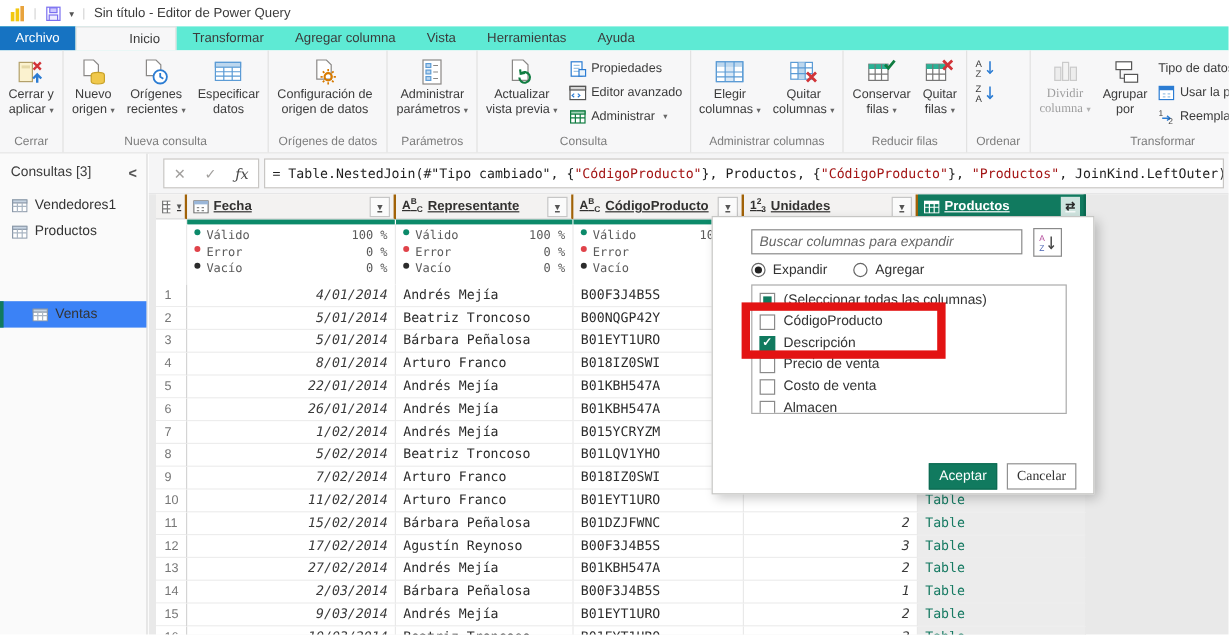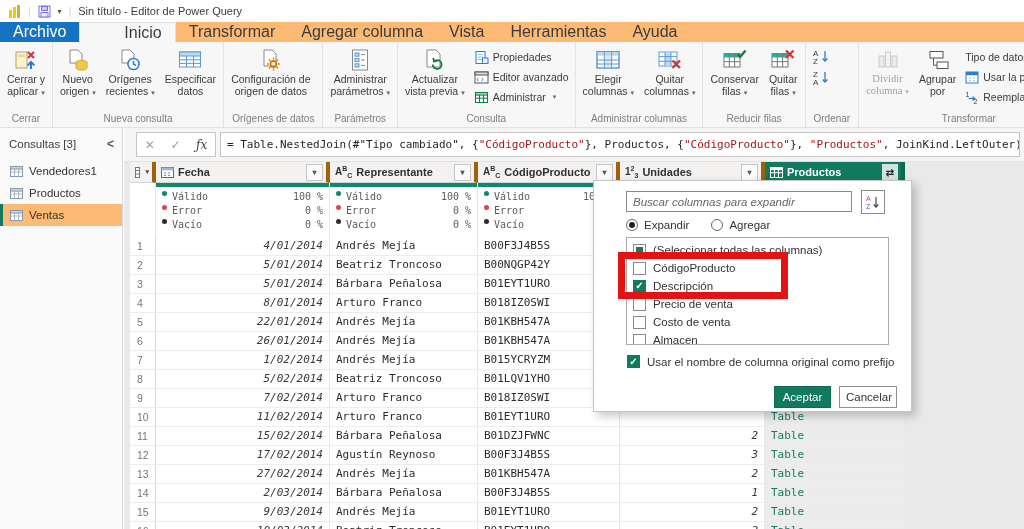--- a/index.html
+++ b/index.html
@@ -5,21 +5,21 @@
   html,body{margin:0;padding:0;background:#fff;}
   #app{position:relative;width:1024px;height:529px;overflow:hidden;background:#fff;
        font-family:"Liberation Sans",sans-serif;color:#333;-webkit-font-smoothing:antialiased;}
   svg{display:block}
   
   #titlebar{position:absolute;left:0;top:0;width:1024px;height:22px;display:flex;align-items:center;
             gap:7px;padding-left:8px;font-size:11px;color:#3b3b3b;background:#fff;box-sizing:border-box;}
   .tb-sep{color:#cfcfcf;font-size:10px;}
   .tb-caret{font-size:8px;color:#555;}
   
-  #menubar{position:absolute;left:0;top:22px;width:1024px;height:20px;display:flex;background:#fdba74;font-size:16px;}
+  #menubar{position:absolute;left:0;top:22px;width:1024px;height:20px;display:flex;background:#5eead4;font-size:11px;}
   .mtab{display:flex;align-items:center;padding:0 13px;color:#3b3b3b;cursor:default;}
   .mtab.accent{color:#fff;}
   .mtab.active{background:#f7f7f8;border:1px solid #e1e1e1;border-bottom:none;padding-left:44px;}
   
   #ribbon{position:absolute;left:0;top:42px;width:1400px;height:86px;background:#f7f7f8;
           border-bottom:1px solid #e1e1e1;display:flex;box-sizing:border-box;}
   .rgroup{display:flex;flex-direction:column;border-right:1px solid #e2e2e2;padding:1px 2px 0 2px;}
   .rcontent{display:flex;flex:1;align-items:flex-start;}
   .rlabel{font-size:10px;color:#7d7d7d;text-align:center;padding:0 6px 3px 6px;white-space:nowrap;}
   .rbtn-big{display:flex;flex-direction:column;align-items:center;padding:3px 5px 0 5px;
@@ -31,39 +31,39 @@
               padding:0 4px;white-space:nowrap;}
   .rtinies{display:flex;flex-direction:column;gap:3px;padding:4px 3px;}
   .rbtn-tiny{width:20px;height:18px;display:flex;align-items:center;justify-content:center;}
   .rcaret{font-size:7px;color:#666;margin-left:3px;}
   
   #querypane{position:absolute;left:0;top:128px;width:123px;height:401px;background:#fafafa;
              border-right:1px solid #d9d9d9;box-sizing:border-box;font-size:11.5px;}
   #qp-head{display:flex;justify-content:space-between;align-items:center;padding:9px 8px 9px 9px;color:#3b3b3b;}
   #qp-collapse{color:#555;font-size:12px;font-weight:bold;}
   .qitem{display:flex;align-items:center;gap:6px;height:22px;padding-left:10px;color:#333;}
-  .qitem.sel{background:#fdba74;border-left:3px solid #117a5f;padding-left:7px;}
+  .qitem.sel{background:#3b82f6;border-left:3px solid #117a5f;padding-left:24px;margin-top:47px;}
   
   #formulabar{position:absolute;left:124px;top:128px;width:900px;height:34px;background:#f5f5f6;
               border-bottom:1px solid #e3e3e3;box-sizing:border-box;}
   #fxbox{position:absolute;left:12px;top:4px;width:80px;height:25px;background:#fff;border:1px solid #c8c6c4;
          display:flex;align-items:center;justify-content:space-around;box-sizing:border-box;}
   #fxbox .fx-x{color:#a19f9d;font-size:12px;}
   #fxbox .fx-v{color:#a19f9d;font-size:12px;}
   #fxbox .fx-f{color:#444;font-family:"DejaVu Serif",serif;font-style:italic;font-size:12px;}
   #formula{position:absolute;left:96px;top:4px;width:800px;height:25px;background:#fff;border:1px solid #c8c6c4;
            box-sizing:border-box;font-family:"DejaVu Sans Mono",monospace;font-size:11px;line-height:23px;
            padding:0 6px;white-space:nowrap;overflow:hidden;}
   
   #gridwrap{position:absolute;left:124px;top:162px;width:900px;height:367px;background:#e9e9e9;}
   #gridtable{position:absolute;left:6px;top:0;width:775px;background:#fff;}
   .grow{display:flex;}
-  .hcell{height:21px;background:#f3f2f1;border-right:4px solid #a16207;border-bottom:1px solid #d4d4d4;
+  .hcell{height:21px;background:#f3f2f1;border-right:2px solid #a16207;border-bottom:1px solid #d4d4d4;
          display:flex;align-items:center;gap:4px;padding:0 3px 0 5px;box-sizing:border-box;
-         font-size:11px;font-weight:700;color:#323130;white-space:nowrap;overflow:hidden;}
+         font-size:11px;font-weight:700;color:#323130;white-space:nowrap;overflow:hidden;text-decoration:underline;}
   .hcell.hsel{background:#117a5f;color:#fff;border-right-color:#0c6a52;}
   .corner{width:26px;flex:none;}
   .filterbtn{margin-left:auto;width:15px;height:15px;border:1px solid #c6c6c6;background:#fbfbfb;flex:none;
              display:flex;align-items:center;justify-content:center;font-size:8px;color:#555;}
   .expandbtn{margin-left:auto;width:16px;height:16px;background:rgba(255,255,255,.8);flex:none;
              display:flex;align-items:center;justify-content:center;font-size:10px;color:#2a2a2a;}
   .qbar{height:4px;background:#0c8a6a;border-right:1px solid #fff;box-sizing:border-box;}
   .qbar.corner{background:#fff;border-right:1px solid #e9e9e9;}
   .stats{height:50px;border-right:1px solid #e9e9e9;box-sizing:border-box;padding:4px 6px 0 6px;
          font-family:"DejaVu Sans Mono",monospace;font-size:10px;color:#5a5a5a;}
@@ -92,21 +92,21 @@
               box-sizing:border-box;display:flex;align-items:center;justify-content:center;background:#fff;}
   #popup-radios{position:absolute;left:32px;top:38px;display:flex;align-items:center;gap:6px;}
   #popup-radios .gap{width:10px;}
   #popup-list{position:absolute;left:32px;top:56px;width:263px;height:108px;border:1px solid #ababab;
               box-sizing:border-box;padding-top:3px;overflow:hidden;}
   .pitem{display:flex;align-items:center;gap:7px;height:18px;padding-left:6px;white-space:nowrap;}
   #popup-prefix{position:absolute;left:33px;top:174px;display:flex;align-items:center;gap:7px;white-space:nowrap;}
   #popup-ok{position:absolute;left:180px;top:205px;width:57px;height:22px;background:#117a5f;color:#fff;
             border:1px solid #0e6b53;font-family:"Liberation Sans",sans-serif;font-size:11.5px;}
   #popup-cancel{position:absolute;left:245px;top:205px;width:58px;height:22px;background:#fff;color:#333;
-            border:1px solid #919191;font-family:Liberation Sans, sans-serif;font-size:11.5px;}
+            border:1px solid #919191;font-family:Liberation Serif, serif;font-size:11.5px;}
   .cb{width:13px;height:13px;border:1px solid #8a8a8a;background:#fff;box-sizing:border-box;flex:none;
       display:inline-flex;align-items:center;justify-content:center;}
   .cb.checked{background:#117a5f;border-color:#117a5f;}
   .cb.checked::after{content:"\2713";color:#fff;font-size:10px;font-weight:bold;line-height:1;}
   .cb.indeterminate::after{content:"";width:7px;height:7px;background:#117a5f;}
   .radio{width:12px;height:12px;border:1px solid #666;border-radius:50%;box-sizing:border-box;flex:none;
          display:inline-flex;align-items:center;justify-content:center;}
   .radio.sel::after{content:"";width:6px;height:6px;border-radius:50%;background:#222;}
   
   #annotation{position:absolute;left:618px;top:252px;width:170px;height:47px;border:7px solid #e31313;
@@ -751,23 +751,19 @@
         </div>
         <div class="pitem">
           <span class="cb"></span>
           <span>Costo de venta</span>
         </div>
         <div class="pitem">
           <span class="cb"></span>
           <span>Almacen</span>
         </div>
       </div>
-    <div id="popup-prefix">
-      <span class="cb checked"></span>
-      <span>Usar el nombre de columna original como prefijo</span>
-    </div>
     <button id="popup-ok">Aceptar</button>
     <button id="popup-cancel">Cancelar</button>
   </div>
 
   <div id="annotation"></div>
 
 </div>
 
 </body></html>

